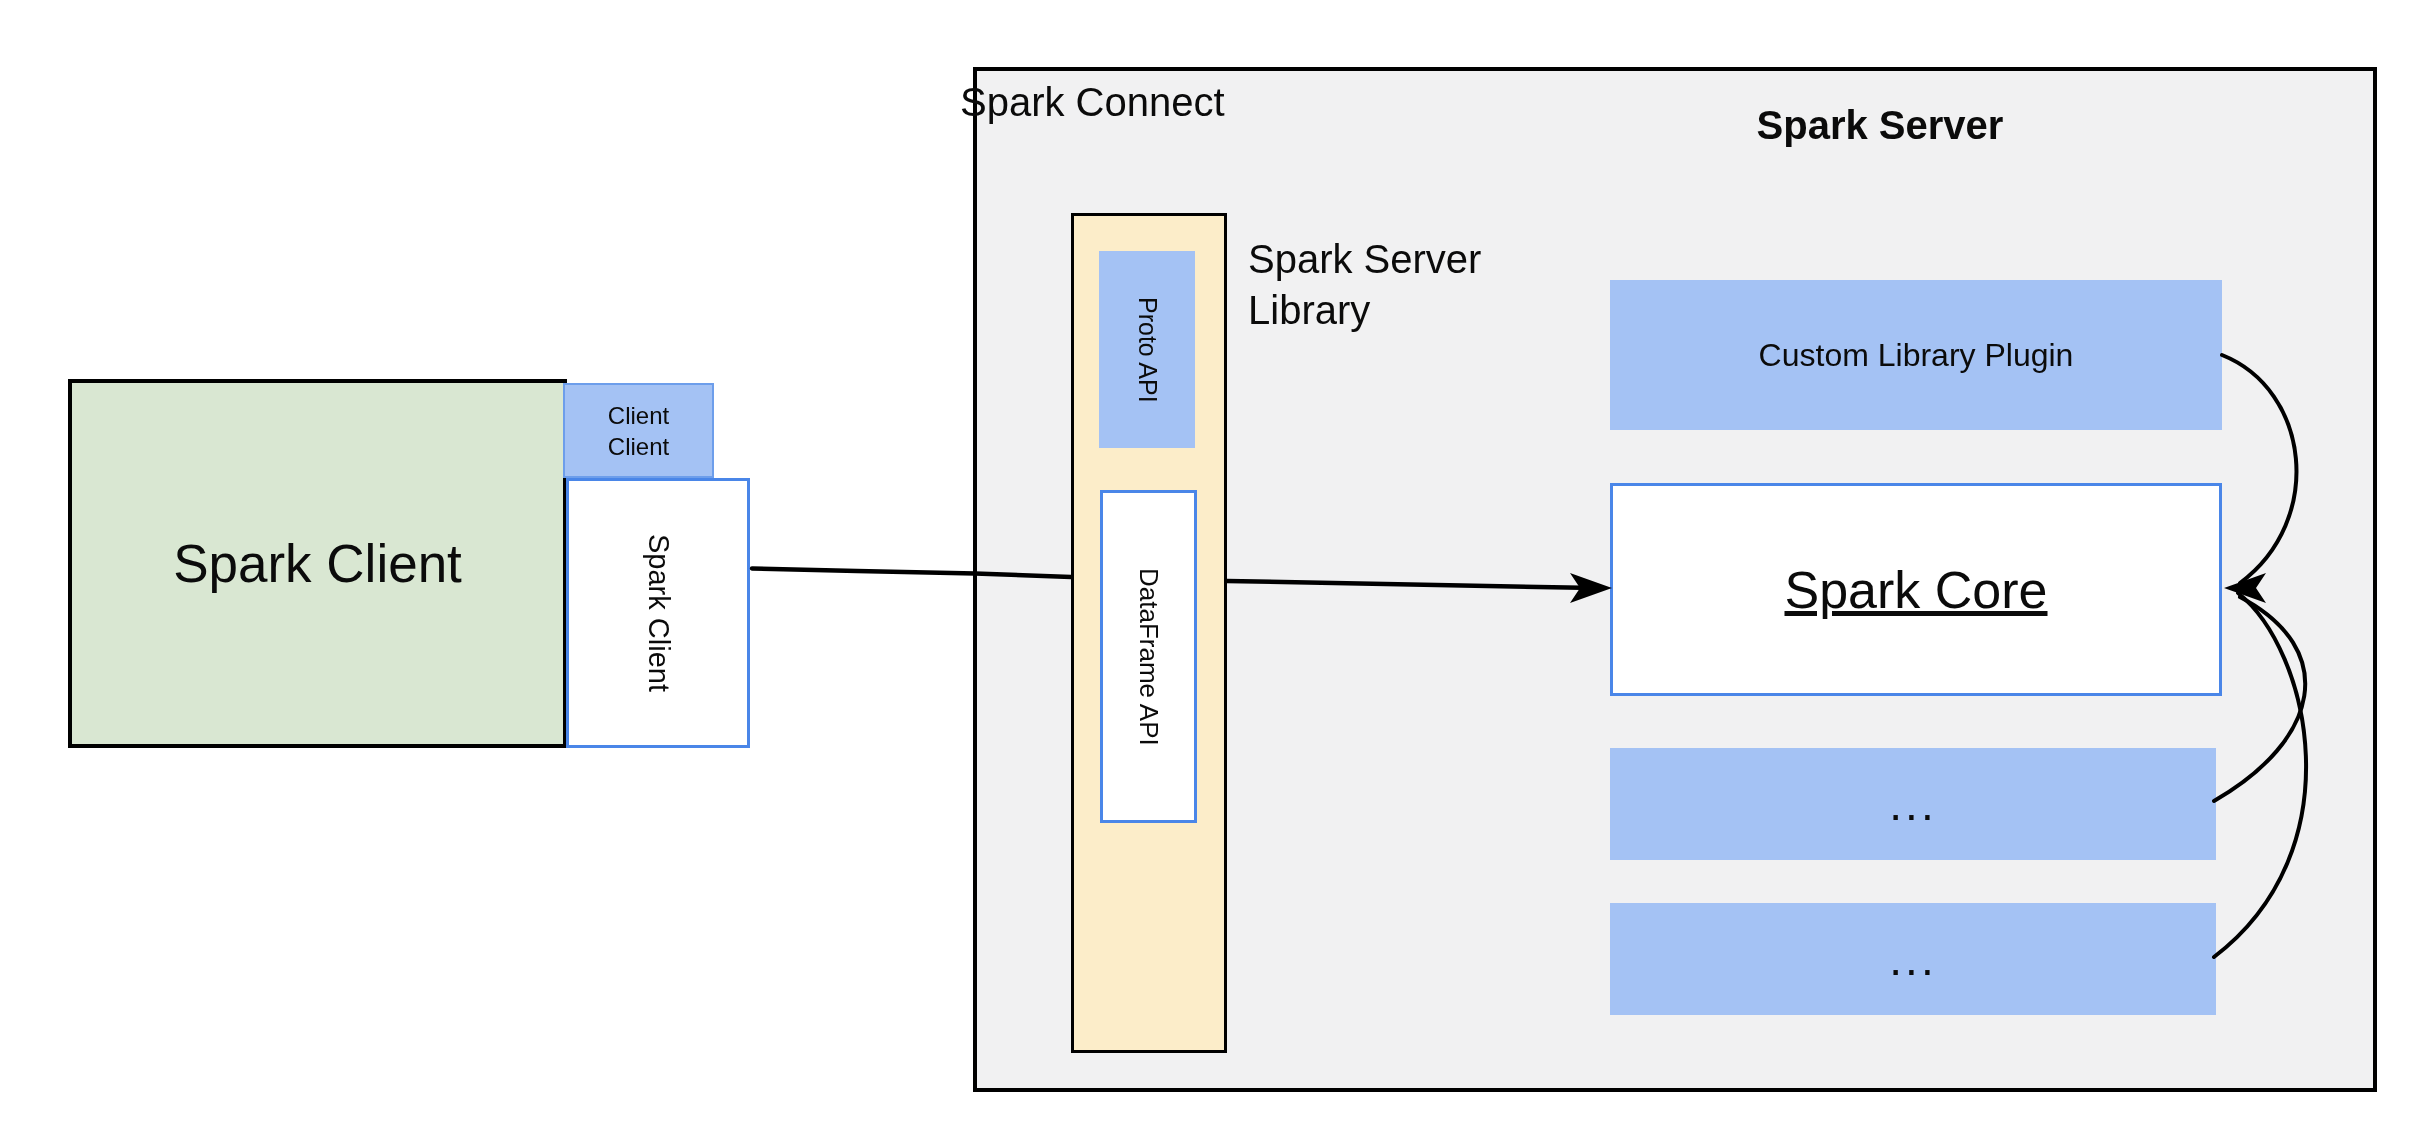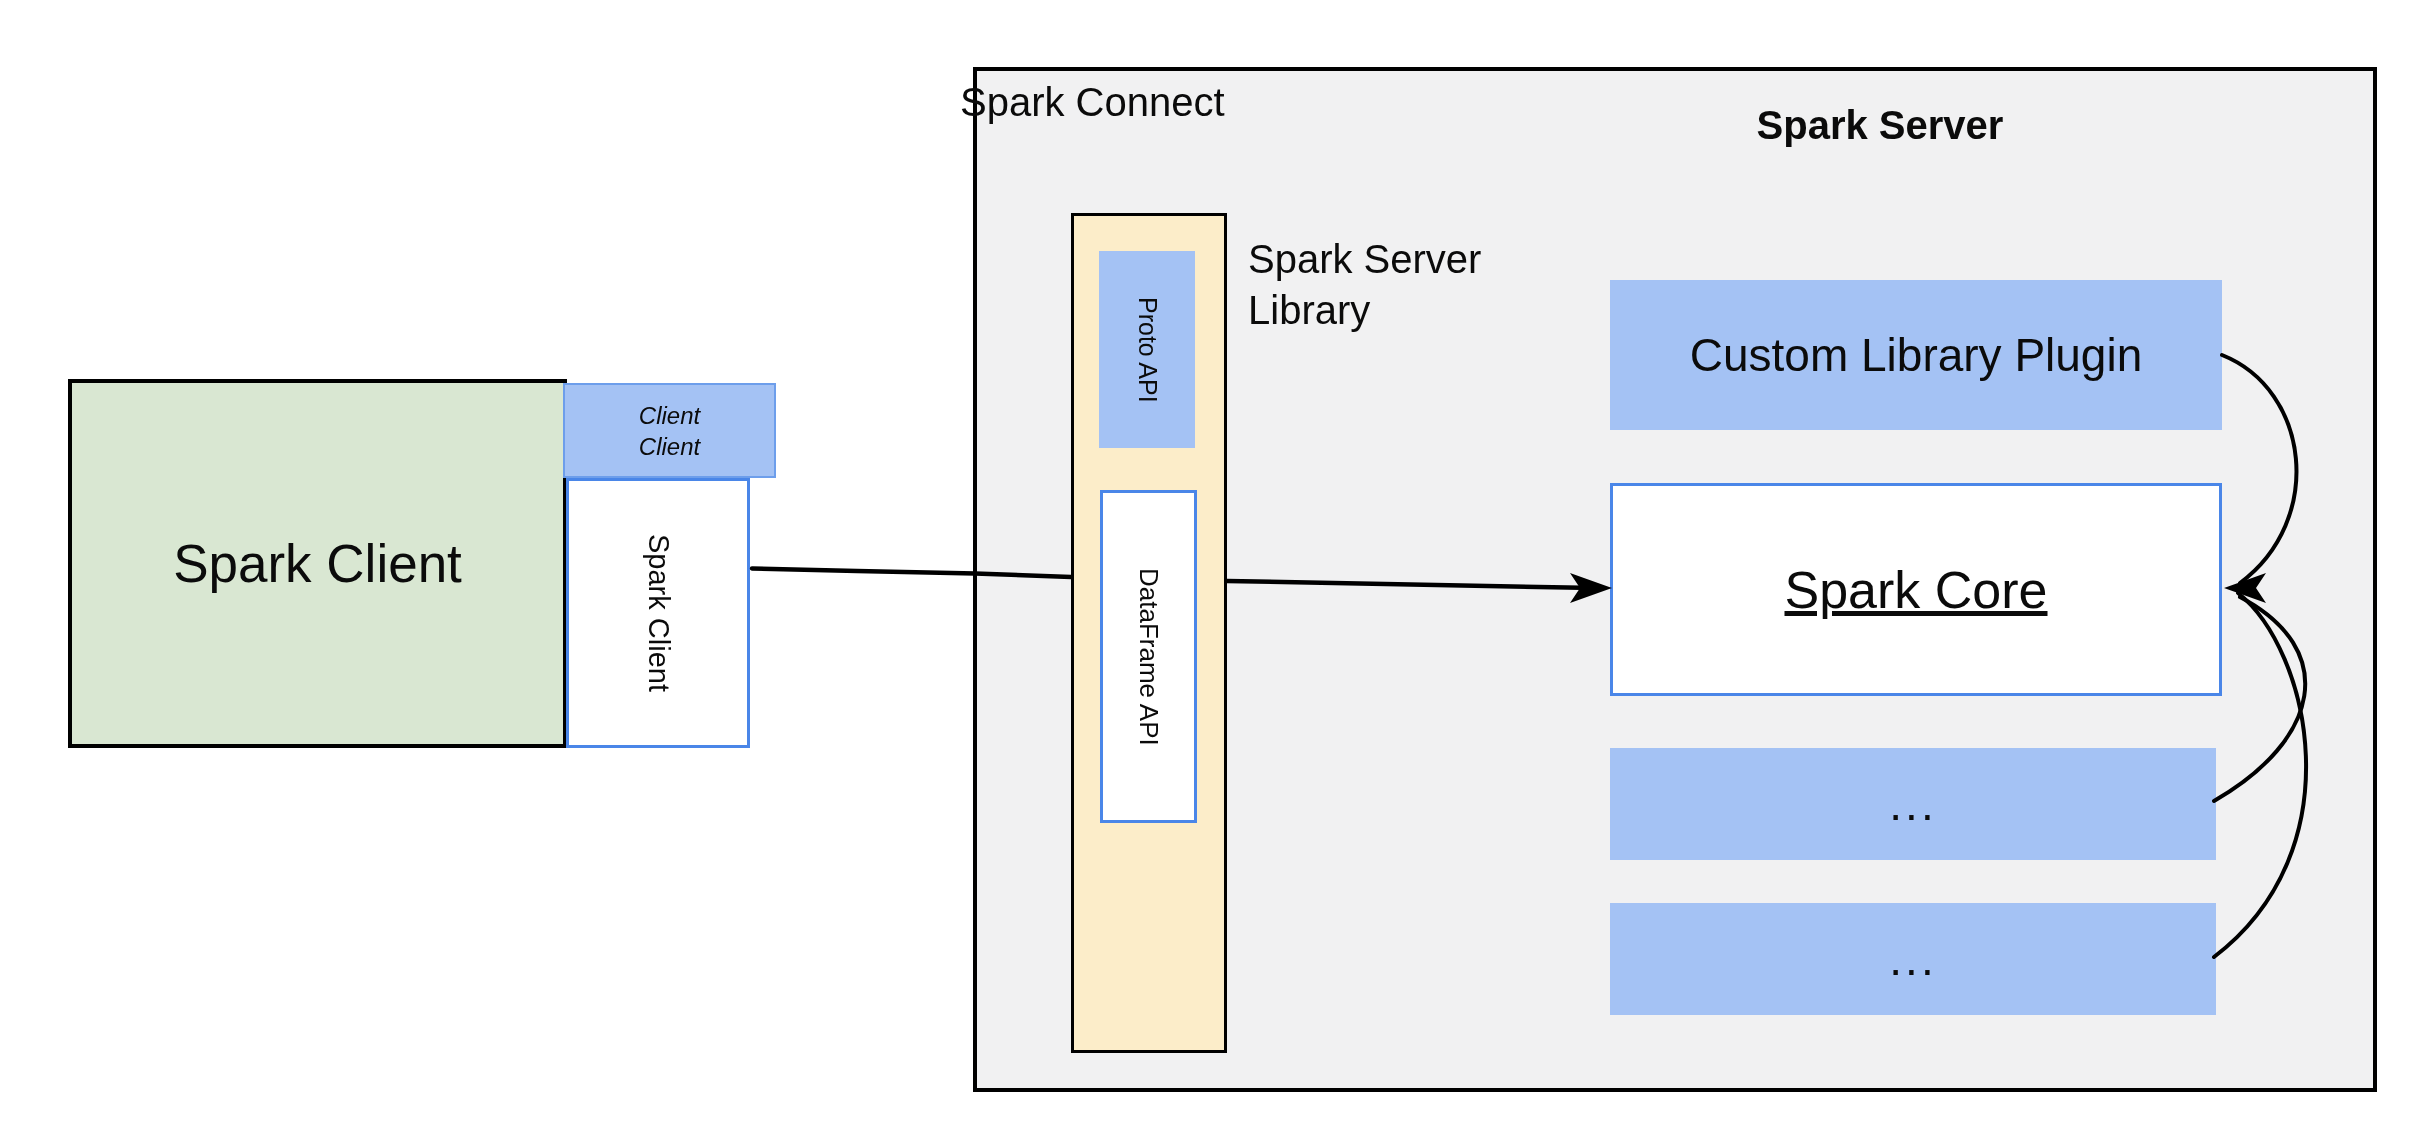--- a/index.html
+++ b/index.html
@@ -18,21 +18,21 @@
   .canvas{position:relative;width:2435px;height:1135px;background:#ffffff;}
   .abs{position:absolute;}
   .center{display:flex;align-items:center;justify-content:center;}
   .gray-box{background:var(--gray_fill);border:4px solid var(--stroke_black);}
   .green-box{background:var(--green_fill);border:4px solid var(--stroke_black);}
   .yellow-box{background:var(--yellow_fill);border:3px solid var(--stroke_black);}
   .blue-box{background:var(--blue_fill);}
   .white-blue-box{background:#ffffff;border:3px solid var(--blue_border);}
   .two-line{text-align:left;}
   .label-xl{font-size:53px;line-height:70px;}
-  .label-lg{font-size:46px;}
+  .label-lg{font-size:32px;}
   .label-core{font-size:52px;}
   .label-side{font-size:40px;line-height:51px;}
   .label-title{font-size:40px;font-weight:bold;text-align:center;}
   .label-sm{font-size:24px;line-height:31px;text-align:center;}
   .vtext{writing-mode:vertical-rl;text-orientation:mixed;}
   .ellipsis{font-size:46px;letter-spacing:3px;}
   svg.overlay{position:absolute;left:0;top:0;pointer-events:none;}
 </style>
 </head>
 <body>
@@ -77,21 +77,21 @@
   <div class="abs blue-box center" style="left:1610px;top:903px;width:606px;height:112px;">
     <span class="ellipsis">...</span>
   </div>
 
   <div class="abs green-box center" style="left:68px;top:379px;width:499px;height:369px;">
     <div class="two-line label-xl">
       <div>Spark Client</div>
     </div>
   </div>
 
-  <div class="abs blue-box center" style="left:563px;top:383px;width:213px;height:95px;border:2px solid var(--blue_border_light);font-style:italic;">
+  <div class="abs blue-box center" style="left:563px;top:383px;width:151px;height:95px;border:2px solid var(--blue_border_light);">
     <div class="label-sm">
       <div>Client</div>
       <div>Client</div>
     </div>
   </div>
 
   <div class="abs white-blue-box center" style="left:566px;top:478px;width:184px;height:270px;">
     <span class="vtext" style="font-size:29px;">Spark Client</span>
   </div>
 

